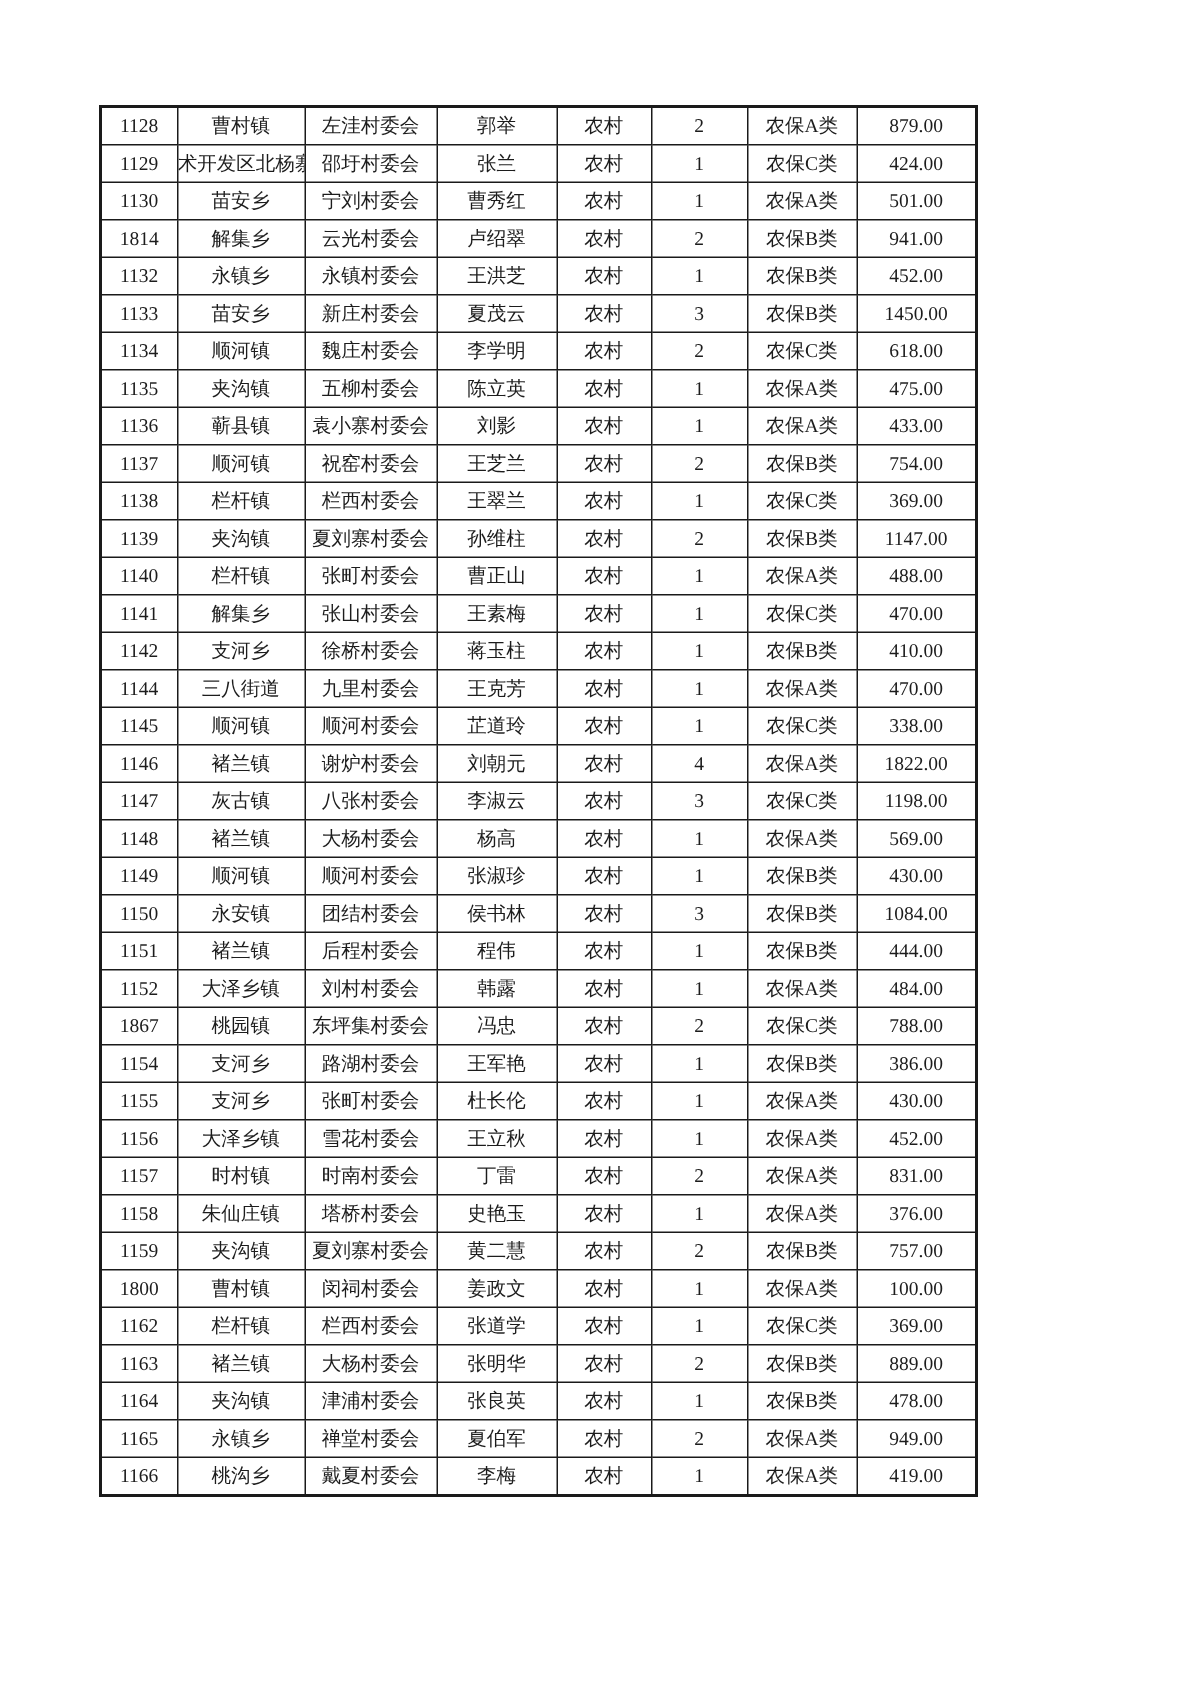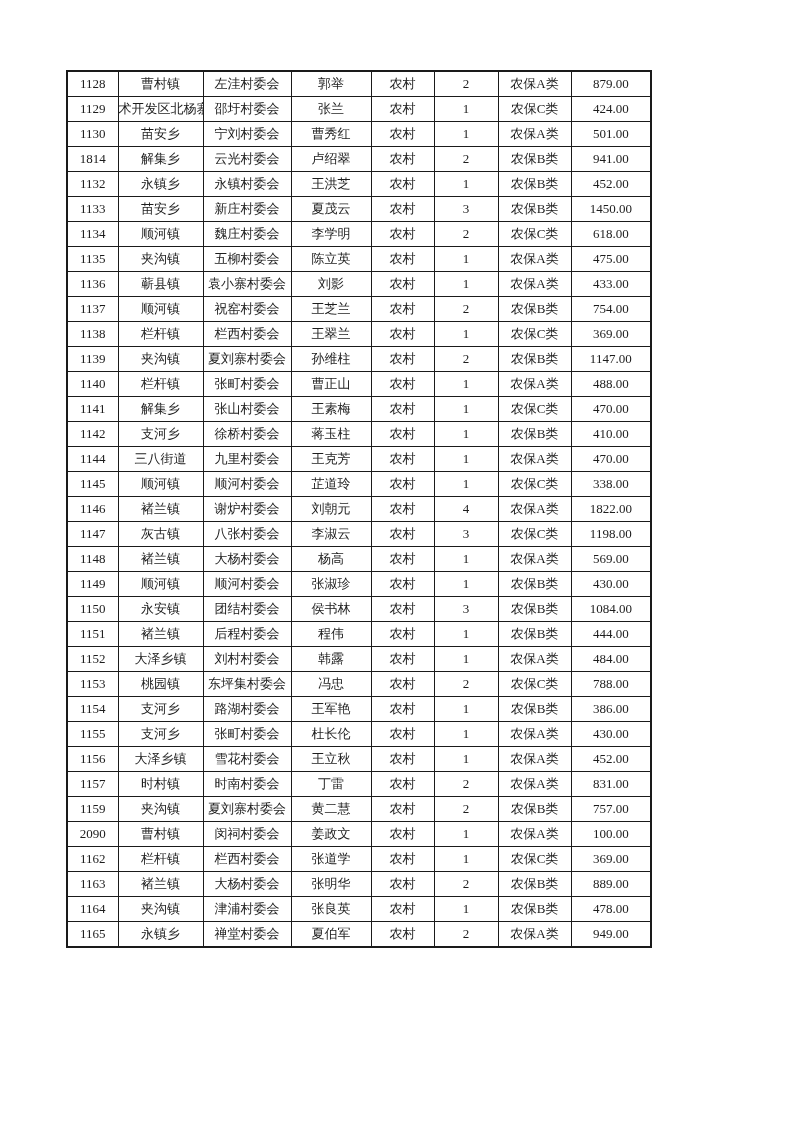--- a/index.html
+++ b/index.html
@@ -295,21 +295,21 @@
           <td>1152</td>
           <td>大泽乡镇</td>
           <td>刘村村委会</td>
           <td>韩露</td>
           <td>农村</td>
           <td>1</td>
           <td>农保A类</td>
           <td>484.00</td>
         </tr>
         <tr>
-          <td>1153</td>
+          <td>1867</td>
           <td>桃园镇</td>
           <td>东坪集村委会</td>
           <td>冯忠</td>
           <td>农村</td>
           <td>2</td>
           <td>农保C类</td>
           <td>788.00</td>
         </tr>
         <tr>
           <td>1154</td>
@@ -345,31 +345,41 @@
           <td>1157</td>
           <td>时村镇</td>
           <td>时南村委会</td>
           <td>丁雷</td>
           <td>农村</td>
           <td>2</td>
           <td>农保A类</td>
           <td>831.00</td>
         </tr>
         <tr>
+          <td>1158</td>
+          <td>朱仙庄镇</td>
+          <td>塔桥村委会</td>
+          <td>史艳玉</td>
+          <td>农村</td>
+          <td>1</td>
+          <td>农保A类</td>
+          <td>376.00</td>
+        </tr>
+        <tr>
           <td>1159</td>
           <td>夹沟镇</td>
           <td>夏刘寨村委会</td>
           <td>黄二慧</td>
           <td>农村</td>
           <td>2</td>
           <td>农保B类</td>
           <td>757.00</td>
         </tr>
         <tr>
-          <td>2090</td>
+          <td>1800</td>
           <td>曹村镇</td>
           <td>闵祠村委会</td>
           <td>姜政文</td>
           <td>农村</td>
           <td>1</td>
           <td>农保A类</td>
           <td>100.00</td>
         </tr>
         <tr>
           <td>1162</td>
@@ -403,16 +413,26 @@
         </tr>
         <tr>
           <td>1165</td>
           <td>永镇乡</td>
           <td>禅堂村委会</td>
           <td>夏伯军</td>
           <td>农村</td>
           <td>2</td>
           <td>农保A类</td>
           <td>949.00</td>
+        </tr>
+        <tr>
+          <td>1166</td>
+          <td>桃沟乡</td>
+          <td>戴夏村委会</td>
+          <td>李梅</td>
+          <td>农村</td>
+          <td>1</td>
+          <td>农保A类</td>
+          <td>419.00</td>
         </tr>
       </tbody>
   </table>
 </div>
 
 </body></html>

